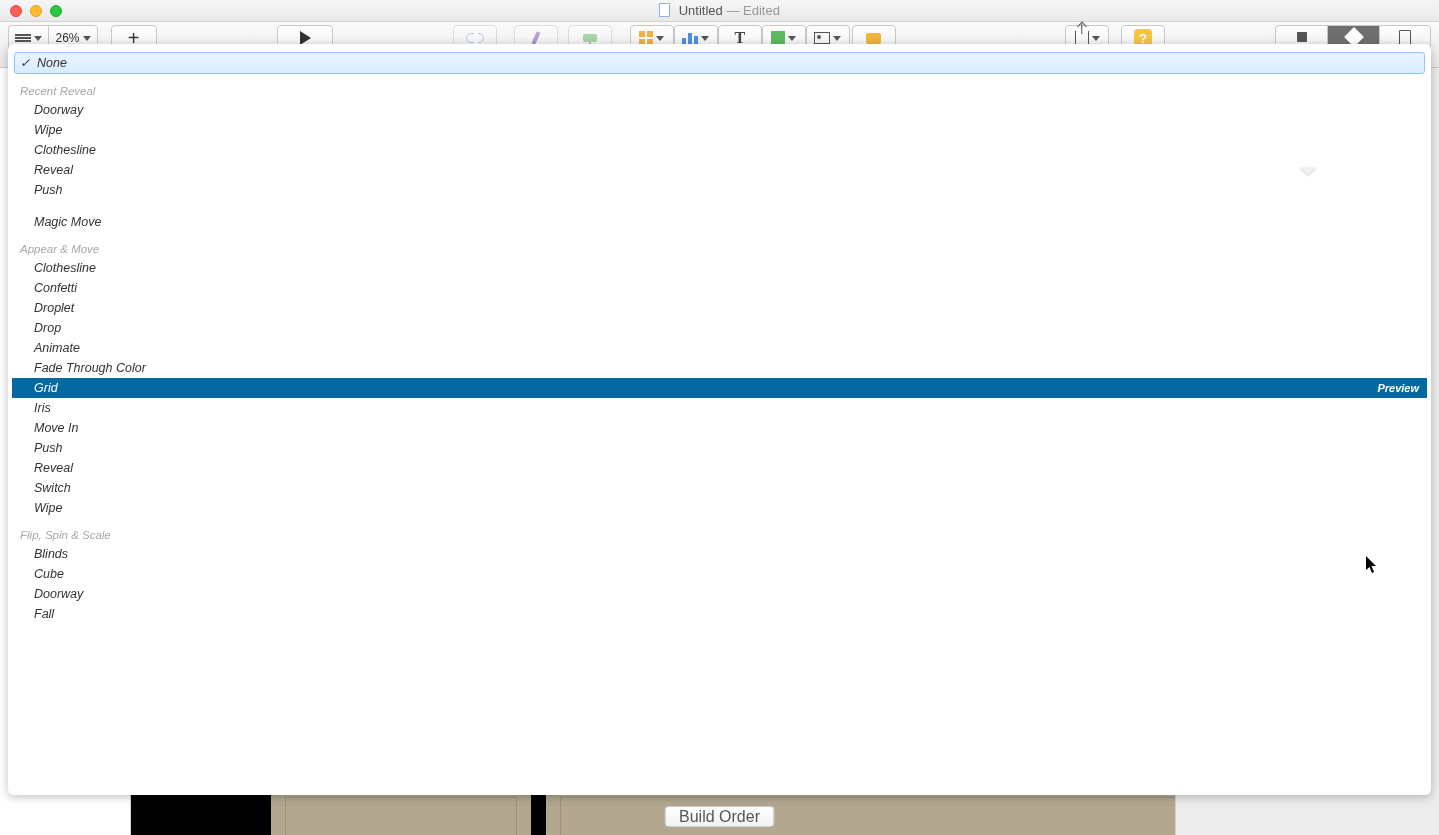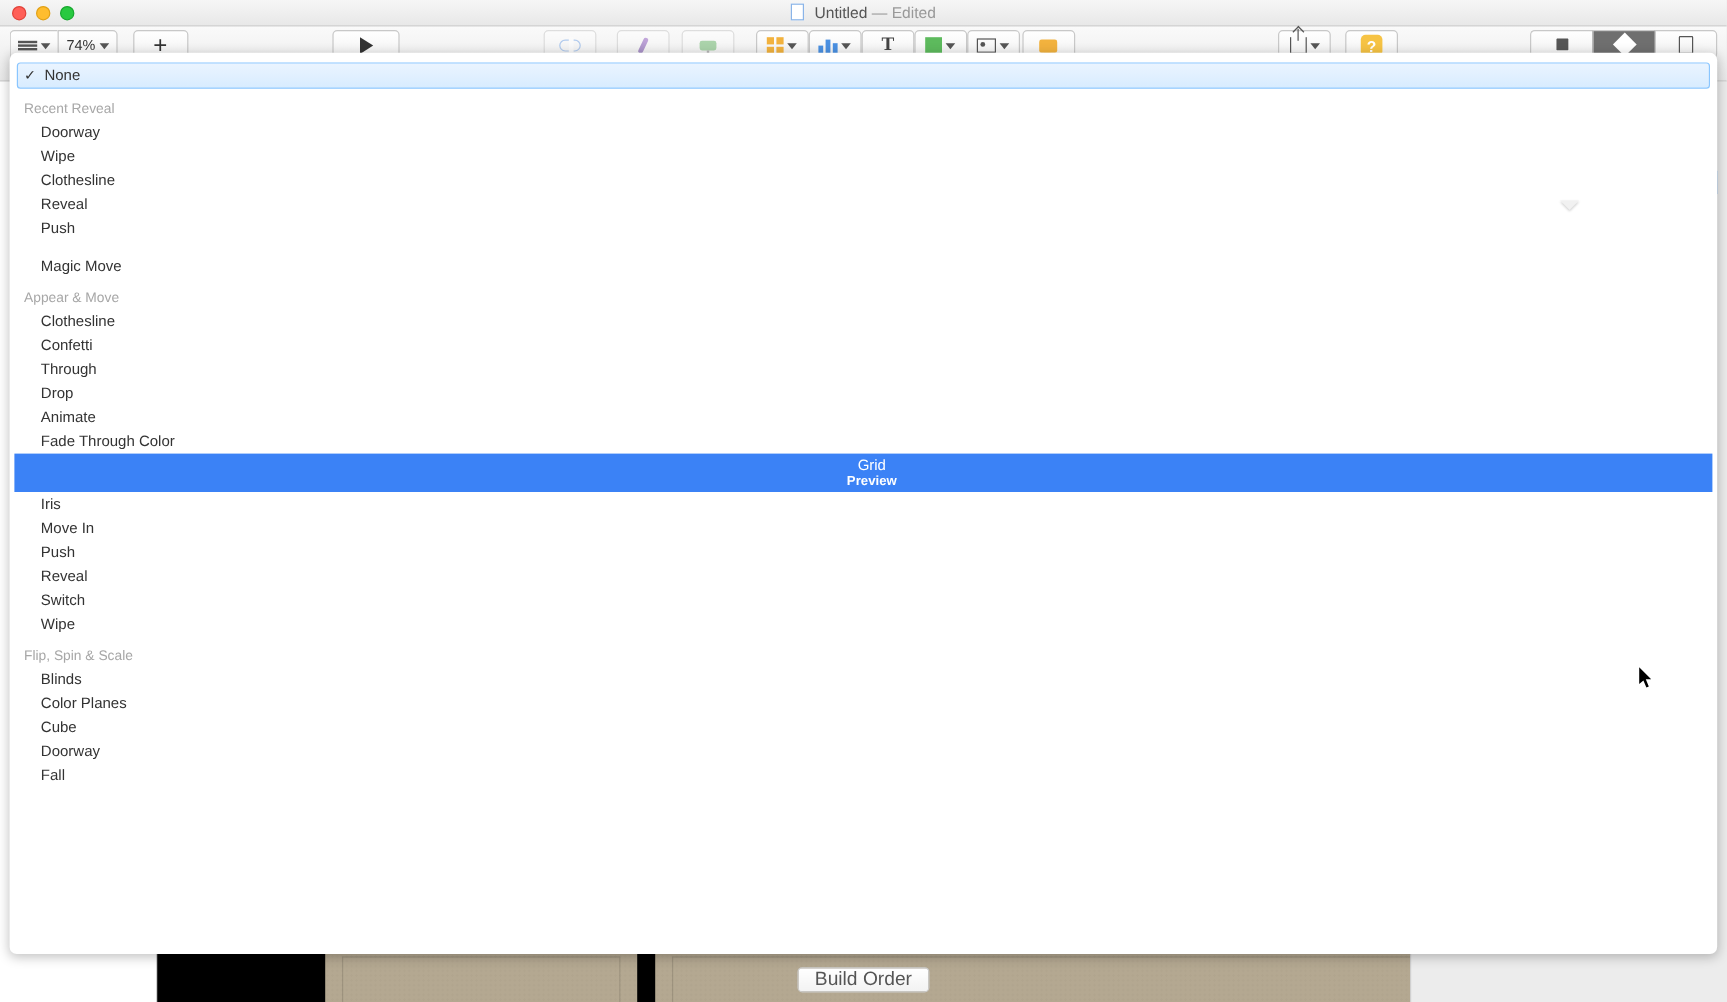--- a/index.html
+++ b/index.html
@@ -77,30 +77,30 @@
 .slide.bottomleft { left:140px; top:715px; width:260px; height:320px; }
 
 
 .inspector { width:264px; background:#ececec; border-left:1px solid #d0d0d0; display:flex; flex-direction:column; }
 .insp-title { text-align:center; font-size:12px; font-weight:600; color:#555; padding:7px 0; }
 .no-trans { text-align:center; font-size:17px; color:#bfbfbf; margin:14px 0 8px; font-weight:400; }
 .add-effect-wrap { padding:0 8px; position:relative; }
 .add-effect { width:100%; height:28px; background:linear-gradient(#3fa0ff,#0a6fe0); border:none; border-radius:5px; color:#fff; font-size:13px; font-weight:500; }
 .callout-tip { position:absolute; left:50%; transform:translateX(-50%); top:29px; width:0;height:0;border-left:8px solid transparent;border-right:8px solid transparent;border-top:8px solid #f1f1f1; filter:drop-shadow(0 1px 1px rgba(0,0,0,.2)); z-index:3; }
 .popover { position:absolute; left:8px; right:8px; top:44px; bottom:40px; background:#fff; border-radius:6px; box-shadow:0 2px 10px rgba(0,0,0,.25); overflow:hidden; display:flex; }
-.popover-scroll { overflow-y:auto; flex:1; }
+.popover-scroll { overflow-y:auto; flex:1;font-style:italic; }
 .popover-scroll::-webkit-scrollbar { width:14px; }
 .popover-scroll::-webkit-scrollbar-thumb { background:#c5c5c5; border-radius:7px; border:3px solid #fff; }
 .effects-list { padding:6px 4px 10px 4px; }
 .eff-top { margin:2px; border:1.5px solid #8ac6ff; border-radius:3px; background:linear-gradient(#eaf4ff,#d8ecff); }
 .eff { font-size:12.5px; color:#333; padding:3px 8px 3px 22px; display:flex; justify-content:space-between; align-items:center; cursor:default; }
 .eff.none::before { content:"✓"; position:absolute; margin-left:-17px; font-size:12px; color:#333; }
 .eff.none { position:relative; }
 .eff.header { color:#a7a7a7; font-size:11.5px; padding-left:8px; margin-top:8px; }
-.eff.selected { background:#3b82f6; color:#fff;flex-direction:column; }
+.eff.selected { background:#0369a1; color:#fff; }
 .eff .preview { font-size:11px; font-weight:600; color:#fff; }
 .bottom-bar { position:absolute; bottom:8px; left:50%; transform:translateX(-50%); }
 .build-order { height:21px; padding:0 14px; background:linear-gradient(#fff,#f2f2f2); border:1px solid #ccc; border-radius:4px; font-size:16px; color:#555; }
 
 .cursor { position:absolute; width:14px; height:20px; z-index:10; pointer-events:none; }
 .cursor svg { filter:drop-shadow(0 0 1px rgba(255,255,255,.8)); }
 .square-ic { width:14px;height:14px;background:#5dba5d; }
 .img-ic { width:16px;height:12px;border:1.5px solid #555;position:relative; }
 .img-ic::after{content:"";position:absolute;left:2px;top:2px;width:4px;height:4px;border-radius:50%;background:#555;}
 .bubble-ic{width:15px;height:11px;background:#f2b23e;border-radius:2px;position:relative;}
@@ -138,21 +138,21 @@
     <div class="row">
       <div class="tbtn joined-l" style="min-width:40px;">
         <span style="display:flex;flex-direction:column;gap:1px;">
           <span style="width:16px;height:2px;background:#555;"></span>
           <span style="width:16px;height:2px;background:#555;"></span>
           <span style="width:16px;height:2px;background:#555;"></span>
         </span>
         <span class="tri-down"></span>
       </div>
       <div class="tbtn joined-r" style="min-width:50px;">
-        <span>74%</span>
+        <span>26%</span>
         <span class="tri-down"></span>
       </div>
     </div>
     <div class="row" style="gap:14px;">
       <span class="tlabel">View</span>
       <span class="tlabel">Zoom</span>
     </div>
   </div>
   <div class="tsep"></div>
   <div class="tgroup">
@@ -372,21 +372,21 @@
             <div class="eff header">
               <span>Appear &amp; Move</span>
             </div>
             <div class="eff">
               <span>Clothesline</span>
             </div>
             <div class="eff">
               <span>Confetti</span>
             </div>
             <div class="eff">
-              <span>Through</span>
+              <span>Droplet</span>
             </div>
             <div class="eff">
               <span>Drop</span>
             </div>
             <div class="eff">
               <span>Animate</span>
             </div>
             <div class="eff">
               <span>Fade Through Color</span>
             </div>
@@ -410,23 +410,20 @@
               <span>Switch</span>
             </div>
             <div class="eff">
               <span>Wipe</span>
             </div>
             <div class="eff header">
               <span>Flip, Spin &amp; Scale</span>
             </div>
             <div class="eff">
               <span>Blinds</span>
-            </div>
-            <div class="eff">
-              <span>Color Planes</span>
             </div>
             <div class="eff">
               <span>Cube</span>
             </div>
             <div class="eff">
               <span>Doorway</span>
             </div>
             <div class="eff">
               <span>Fall</span>
             </div>

